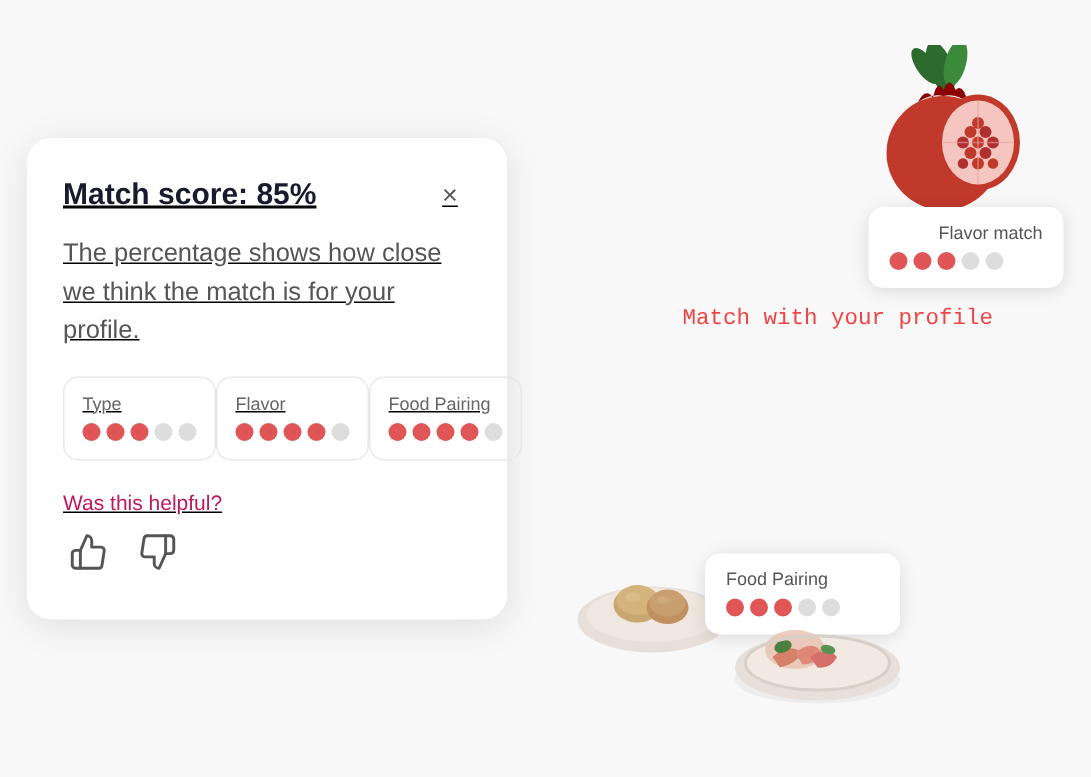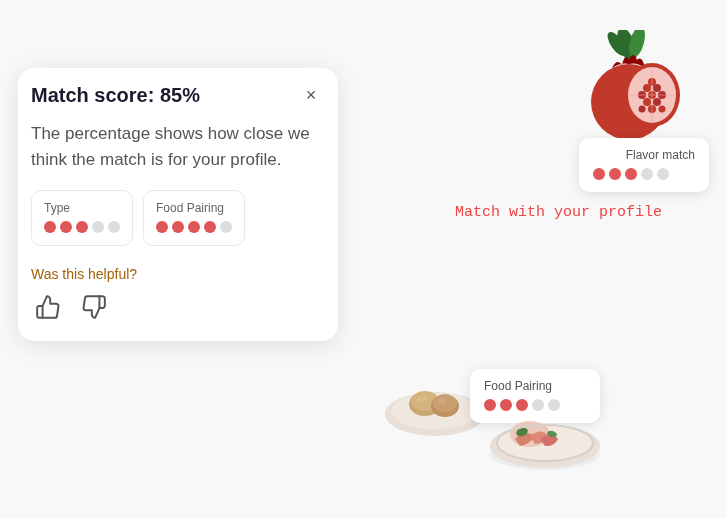--- a/index.html
+++ b/index.html
@@ -9,26 +9,27 @@
       background: #f8f8f8;
       font-family: -apple-system, BlinkMacSystemFont, 'Segoe UI', sans-serif;
       overflow: hidden;
       position: relative;
     }
 
     
     .match-card {
       position: absolute;
       left: 18px;
-      top: 68px;
+      top: 92px;
       width: 320px;
       background: #fff;
       border-radius: 16px;
-      padding: 13px;
+      padding: 24px;
       box-shadow: 0 4px 24px rgba(0,0,0,0.10);
+      text-decoration: underline;
     }
 
     .card-header {
       display: flex;
       justify-content: space-between;
       align-items: center;
       margin-bottom: 12px;
     }
 
     .card-title {
@@ -54,21 +55,20 @@
     .card-description {
       font-size: 17px;
       color: #555;
       line-height: 1.5;
       margin-bottom: 18px;
     }
 
     .metrics-grid {
       display: grid;
       grid-template-columns: 1fr 1fr 1fr 1fr;
-      gap: 10px;
       margin-bottom: 20px;
     }
 
     .metric-box {
       border: 1px solid #e8e8e8;
       border-radius: 10px;
       padding: 10px 12px 12px;
     }
 
     .metric-label {
@@ -90,21 +90,21 @@
 
     .dot.filled { background: #e05555; }
     .dot.empty { background: #ddd; }
 
     .helpful-section {
       margin-top: 4px;
     }
 
     .helpful-text {
       font-size: 14px;
-      color: #a16207;
+      color: #be185d;
       margin-bottom: 10px;
     }
 
     .helpful-buttons {
       display: flex;
       gap: 12px;
     }
 
     .helpful-btn {
       background: none;
@@ -204,20 +204,30 @@
       <div class="metric-label">Type</div>
       <div class="dots">
         <div class="dot filled"></div>
         <div class="dot filled"></div>
         <div class="dot filled"></div>
         <div class="dot empty"></div>
         <div class="dot empty"></div>
       </div>
     </div>
 
+    <div class="metric-box">
+      <div class="metric-label">Flavor</div>
+      <div class="dots">
+        <div class="dot filled"></div>
+        <div class="dot filled"></div>
+        <div class="dot filled"></div>
+        <div class="dot filled"></div>
+        <div class="dot empty"></div>
+      </div>
+    </div>
 
 
     <div class="metric-box">
       <div class="metric-label">Food Pairing</div>
       <div class="dots">
         <div class="dot filled"></div>
         <div class="dot filled"></div>
         <div class="dot filled"></div>
         <div class="dot filled"></div>
         <div class="dot empty"></div>

